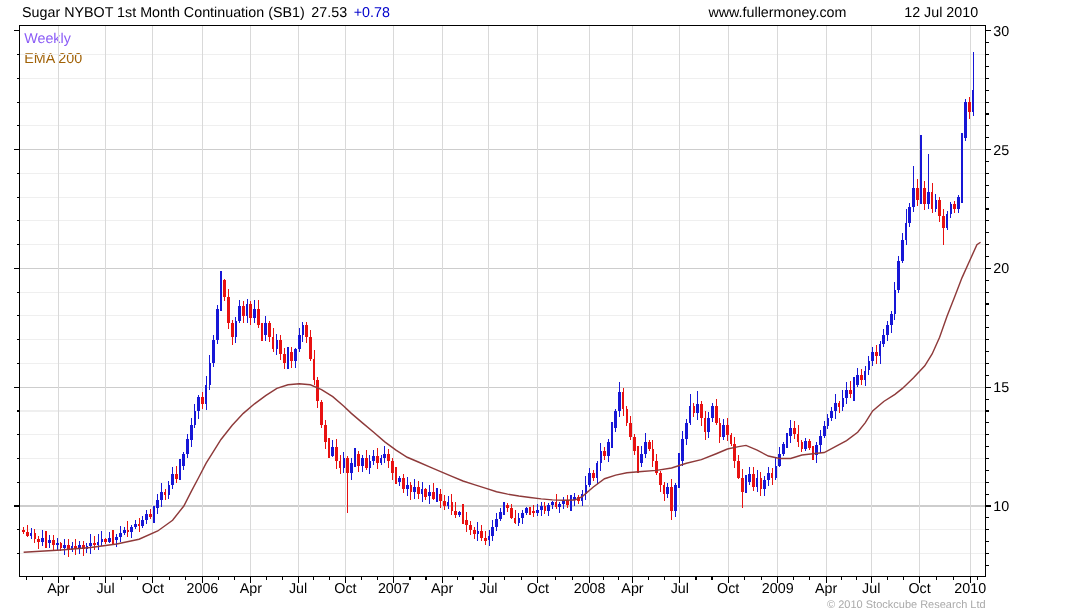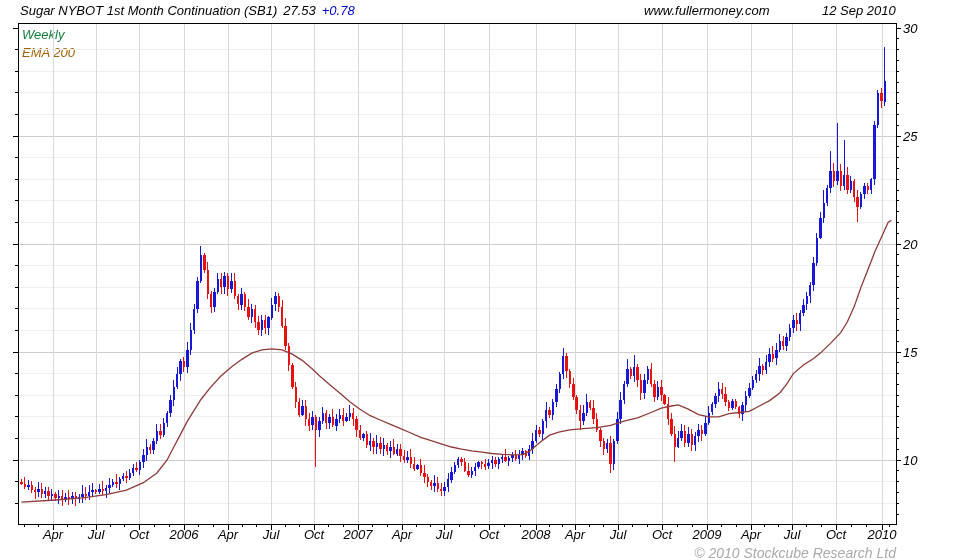--- a/index.html
+++ b/index.html
@@ -1,39 +1,39 @@
 <!DOCTYPE html>
 <html><head>
 <meta charset="utf-8">
 <style>
   html,body{margin:0;padding:0;background:#ffffff;}
   .wrap{position:relative;width:980px;height:560px;background:#ffffff;overflow:hidden;
-        font-family:"Liberation Sans",sans-serif;font-size:13px;color:#000;font-style:italic;}
+        font-family:"Liberation Sans",sans-serif;font-size:13px;color:#000;}
   .hdr{position:absolute;top:3px;left:20px;white-space:nowrap;}
   .hdr .px{margin-left:6px;}
   .hdr .chg{margin-left:6px;color:#0000cc;}
   .site{position:absolute;top:3px;left:644px;white-space:nowrap;}
   .date{position:absolute;top:3px;left:822px;white-space:nowrap;}
-  .lg-weekly{position:absolute;top:27px;left:22px;color:#15803d;}
+  .lg-weekly{position:absolute;top:27px;left:22px;color:#8b5cf6;}
   .lg-ema{position:absolute;top:45px;left:22px;color:#a16207;}
-  .copyright{position:absolute;top:545px;right:84px;font-size:14px;color:#aaaaaa;white-space:nowrap;}
+  .copyright{position:absolute;top:545px;right:84px;font-size:10px;color:#aaaaaa;white-space:nowrap;}
   svg{position:absolute;top:0;left:0;}
   svg text{font-family:"Liberation Sans",sans-serif;font-size:13px;fill:#000;}
 </style>
 </head>
 <body>
 
 <div class="wrap">
 
   <div class="hdr">
     <span>Sugar NYBOT 1st Month Continuation (SB1)</span><span class="px">27.53</span><span class="chg">+0.78</span>
   </div>
 
   <div class="site">www.fullermoney.com</div>
-  <div class="date">12 Sep 2010</div>
+  <div class="date">12 Jul 2010</div>
 
   <div class="lg-weekly">Weekly</div>
   <div class="lg-ema">EMA 200</div>
 
   <svg id="chart" width="980" height="560" viewBox="0 0 980 560">
       <g shape-rendering="crispEdges">
         <line x1="18" y1="503.20000000000005" x2="896" y2="503.20000000000005" stroke="#efefef" stroke-width="1"></line>
         <line x1="18" y1="481.6" x2="896" y2="481.6" stroke="#efefef" stroke-width="1"></line>
         <line x1="18" y1="438.40000000000003" x2="896" y2="438.40000000000003" stroke="#efefef" stroke-width="1"></line>
         <line x1="18" y1="416.8" x2="896" y2="416.8" stroke="#efefef" stroke-width="1"></line>

